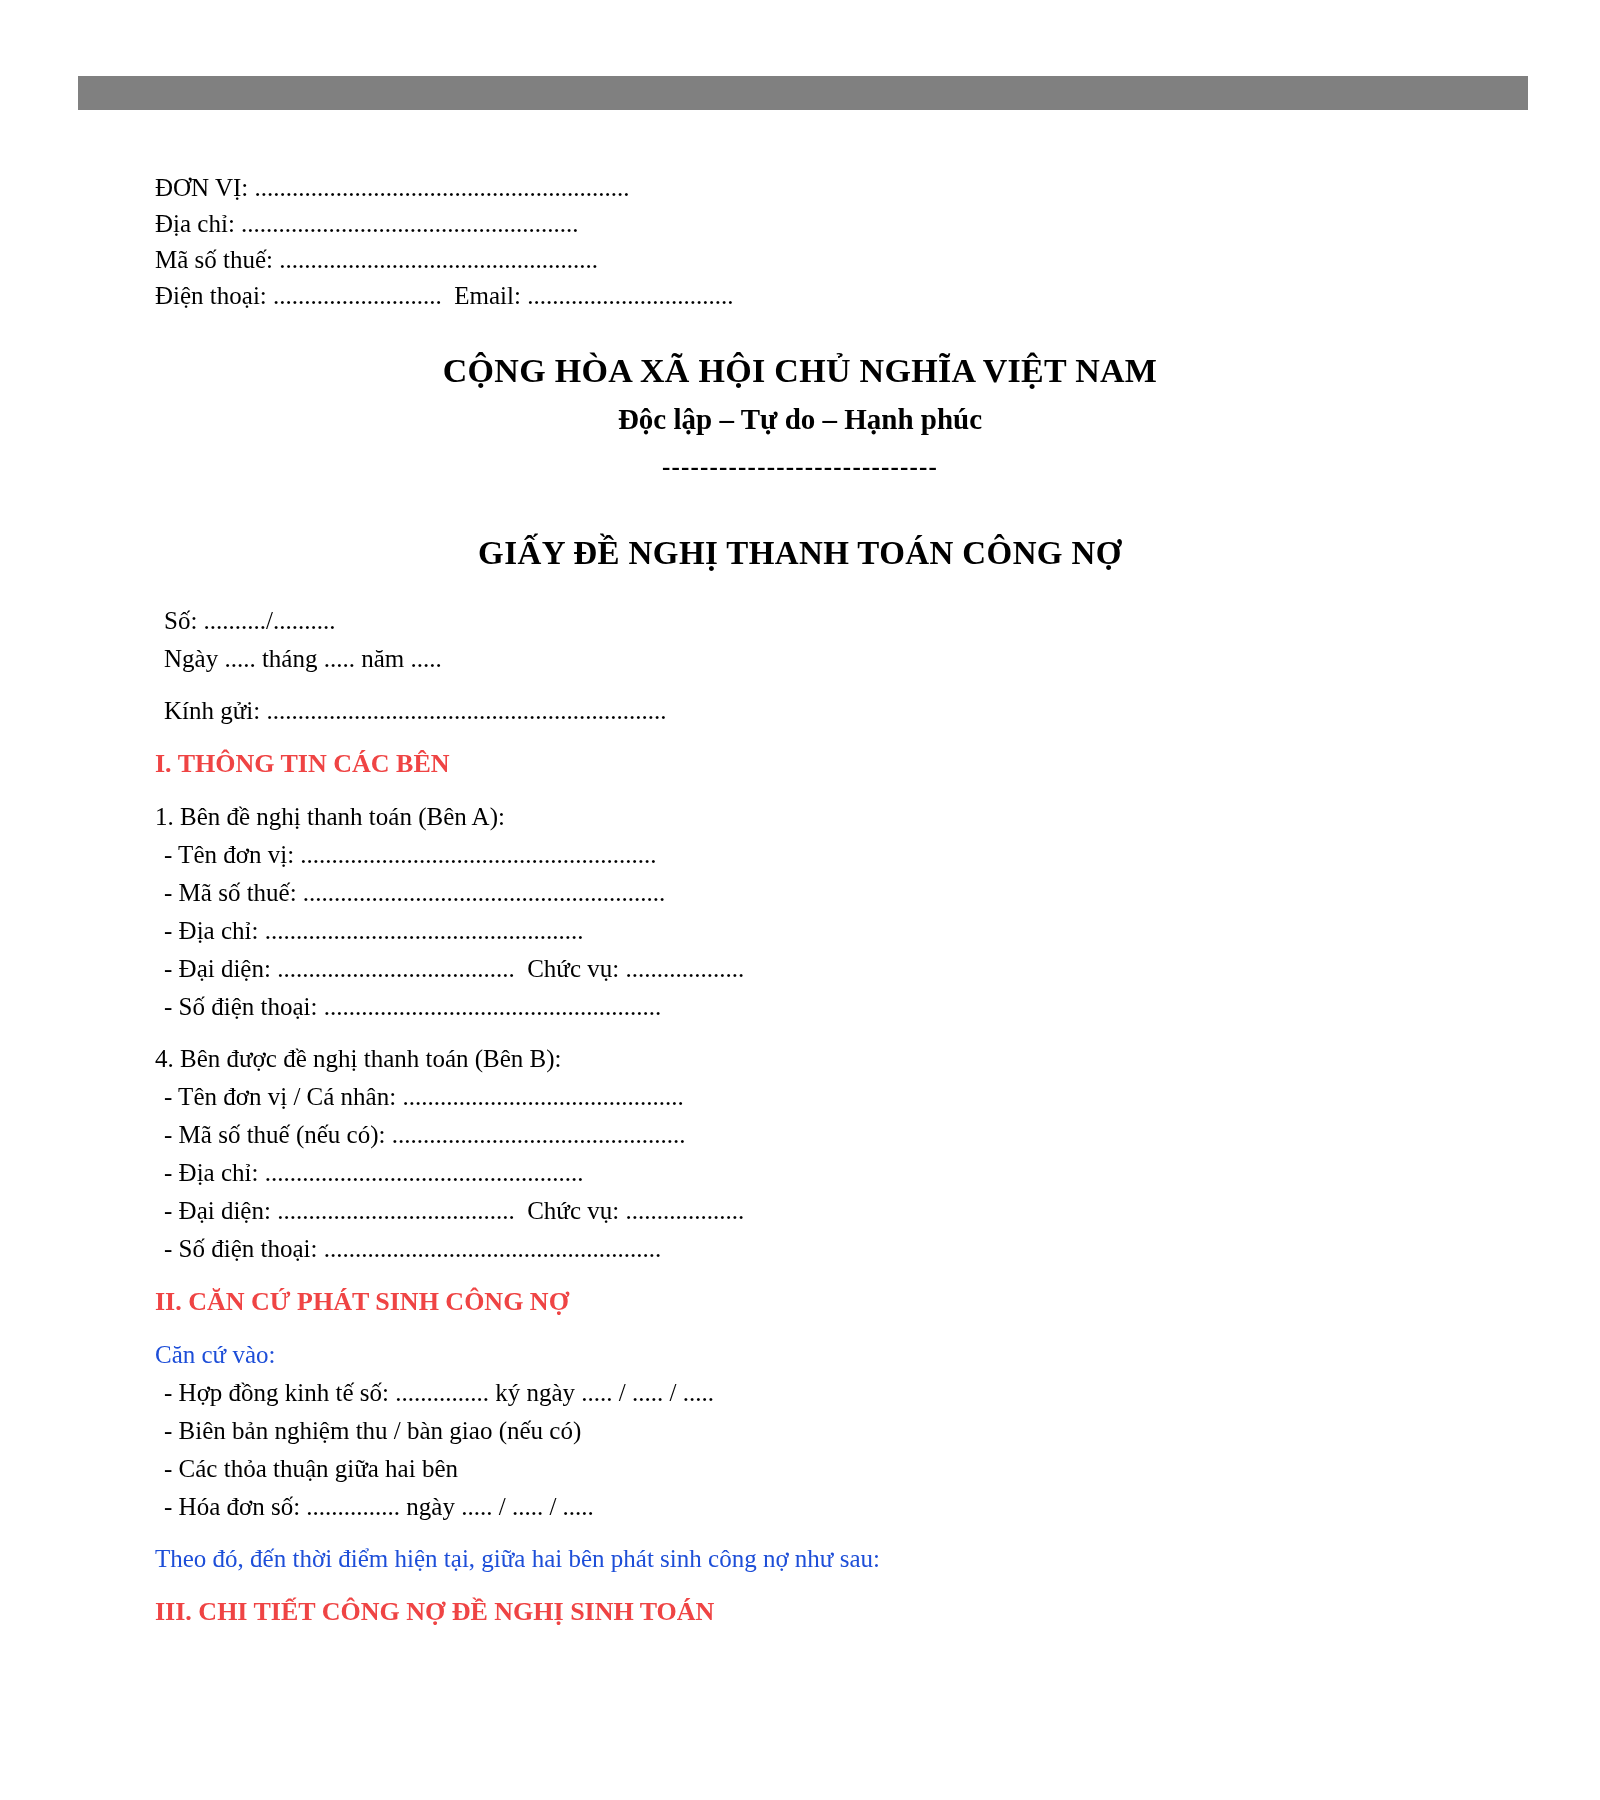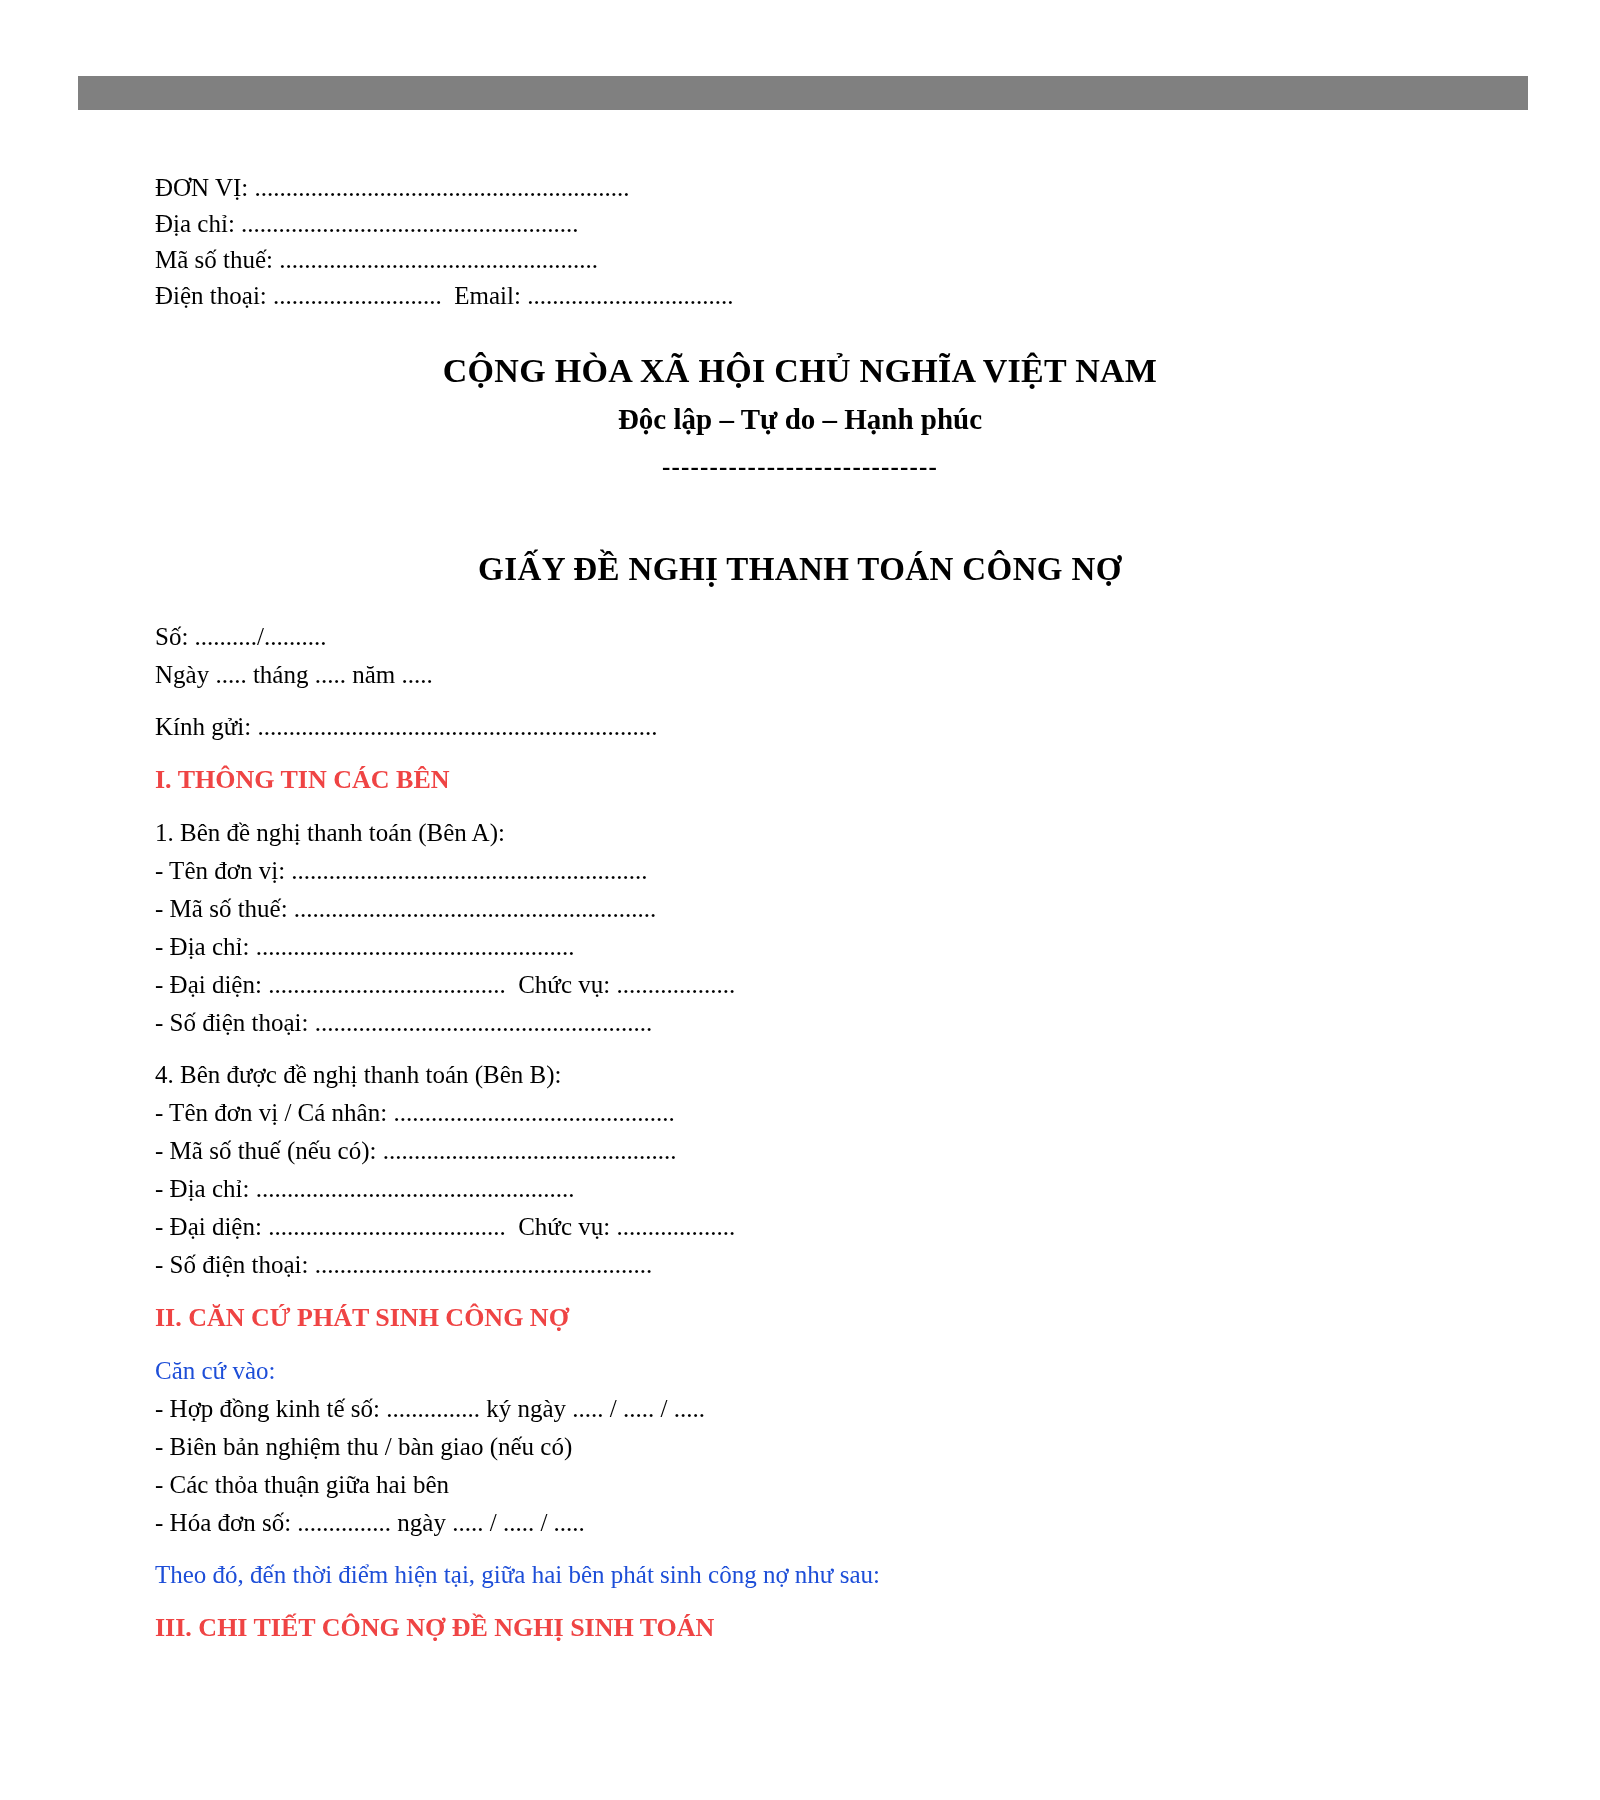--- a/index.html
+++ b/index.html
@@ -50,20 +50,21 @@
     top: 60px;
     width: 1290px;
   }
 
   
   .line {
     font-size: 25px;
     line-height: 38px;
     color: #000000;
     white-space: pre-wrap;
+    margin-left: 9px;
   }
   .meta-line {
     font-size: 25px;
     line-height: 36px;
     color: #000;
     white-space: pre-wrap;
   }
   .spacer-sm { height: 14px; }
   .spacer-md { height: 26px; }
 
@@ -93,21 +94,21 @@
     color: #000;
     margin-top: 12px;
   }
   .doc-title {
     text-align: center;
     font-weight: bold;
     font-size: 33px;
     line-height: 46px;
     letter-spacing: 0.4px;
     color: #000;
-    margin-top: 64px;
+    margin-top: 48px;
   }
 
   .section-heading {
     font-size: 26px;
     line-height: 40px;
     color: #ef4444;
     white-space: pre-wrap;
     font-weight: bold;
   }
   .block-title {

